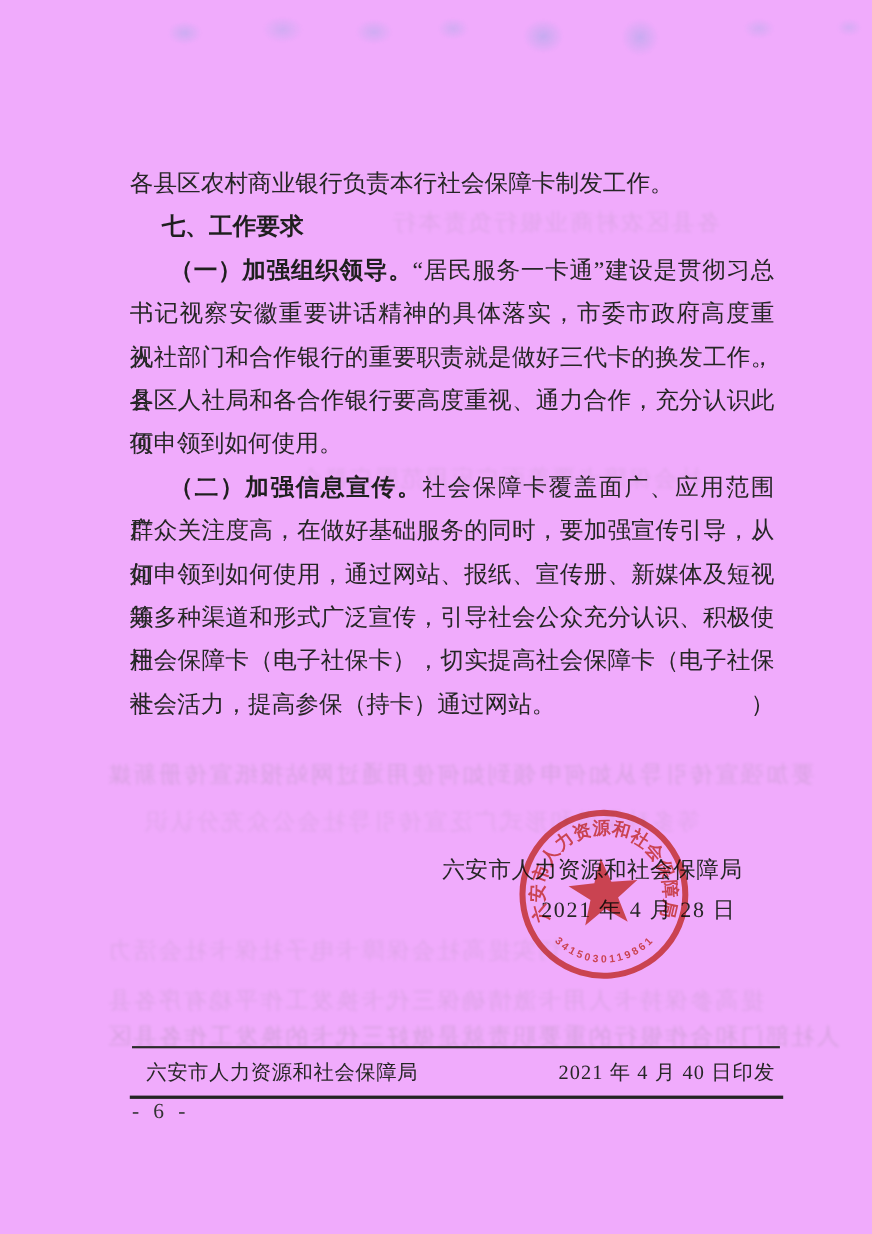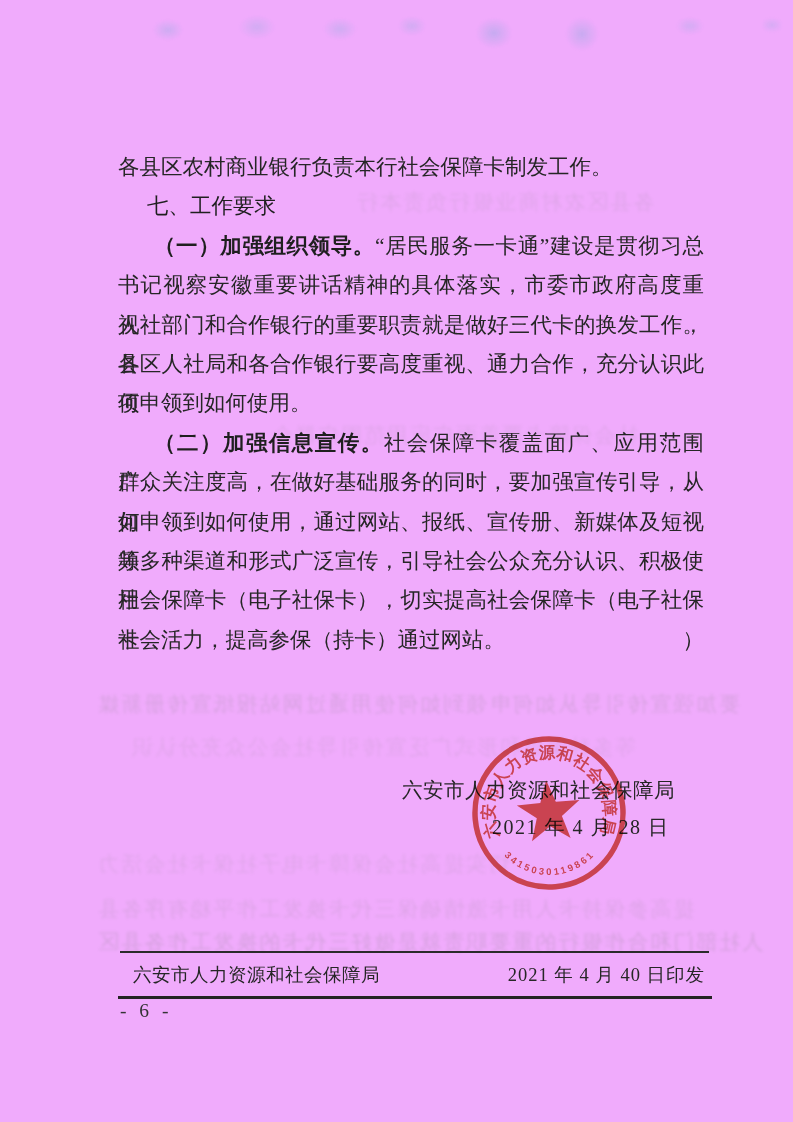--- a/index.html
+++ b/index.html
@@ -39,21 +39,21 @@
   .body-block{position:absolute;left:118px;top:148px;width:586px;}
   .line{
     height:39.4px;line-height:39.4px;
     font-size:21.5px;
     text-align:justify;
     text-justify:inter-character;
   }
   .line.fill{text-align-last:justify;}
   .line.indent{text-indent:36px;}
   .line.indent-sm{text-indent:29px;}
-  .line.bold{font-weight:400;color:#1f1f1f;}
+  .line.bold{font-weight:700;color:#1f1f1f;}
   .lead{font-weight:700;color:#1f1f1f;margin-top:24px;}
   
   .sig-agency{position:absolute;left:402px;top:776px;font-size:20.5px;letter-spacing:.5px;z-index:2;}
   .sig-date{position:absolute;left:492px;top:814px;font-size:20px;letter-spacing:1.5px;z-index:2;}
   
   .seal{position:absolute;left:457px;top:721px;width:184px;height:184px;z-index:3;mix-blend-mode:multiply;}
   
   .rule-top{position:absolute;left:120px;top:951px;width:589px;height:2px;background:#2b2b2b;}
   .rule-bottom{position:absolute;left:118px;top:996px;width:594px;height:3px;background:#242424;}
   .footer-agency{position:absolute;left:133px;top:962px;font-size:18.5px;letter-spacing:.5px;}

